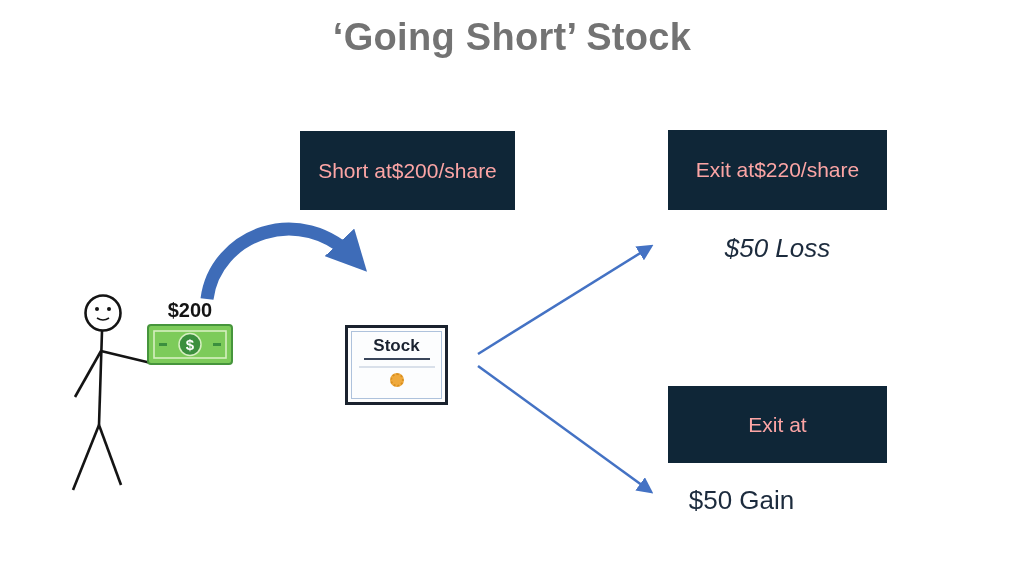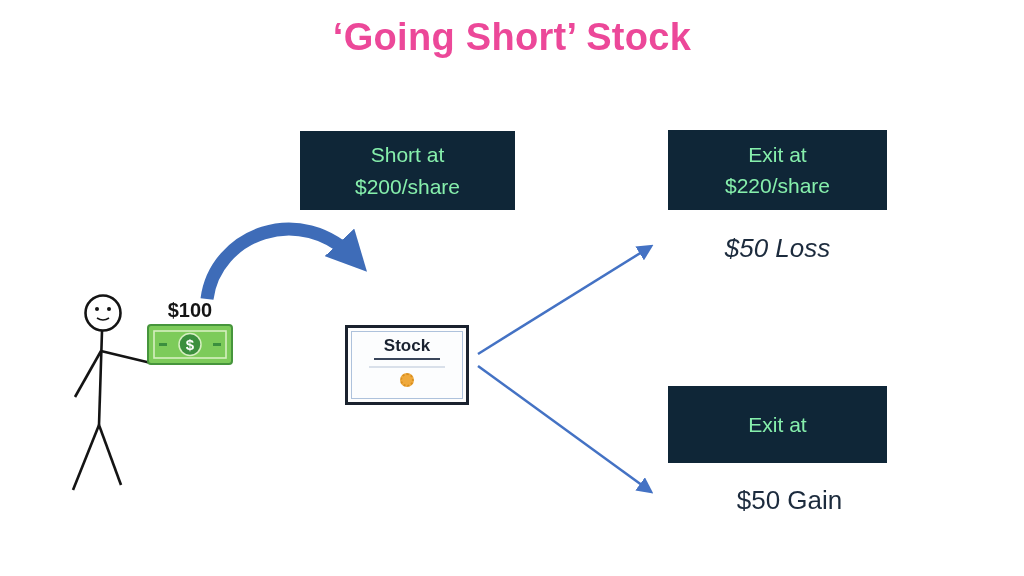--- a/index.html
+++ b/index.html
@@ -12,49 +12,48 @@
   }
   .stage { position: absolute; inset: 0; width: 1024px; height: 576px; }
 
   .title {
     position: absolute;
     top: 16px; left: 0;
     width: 1024px;
     text-align: center;
     font-size: 38px;
     font-weight: bold;
-    color: #ec4899;
+    color: #737373;
     letter-spacing: 0.3px;
   }
 
   .navy-box {
     position: absolute;
     background: #0F2637;
-    color: #86efac;
+    color: #fca5a5;
     display: flex;
-    flex-direction: column;
     align-items: center;
     justify-content: center;
     text-align: center;
     font-size: 21px;
     line-height: 1.5;
   }
   .box-short    { left: 300px; top: 131px; width: 215px; height: 79px; }
   .box-exit-high{ left: 668px; top: 130px; width: 219px; height: 80px; }
   .box-exit-low { left: 668px; top: 386px; width: 219px; height: 77px; }
 
   .outcome {
     position: absolute;
     width: 219px;
     text-align: center;
     font-size: 26px;
     color: #1C2B3D;
   }
   .outcome-loss { left: 668px; top: 233px; font-style: italic; }
-  .outcome-gain { left: 680px; top: 485px; }
+  .outcome-gain { left: 632px; top: 485px; }
 
   .overlay-svg {
     position: absolute;
     left: 0; top: 0;
     width: 1024px; height: 576px;
     pointer-events: none;
   }
 
   .stick-figure-svg {
     position: absolute;
@@ -73,21 +72,21 @@
     width: 88px;
     text-align: center;
     font-size: 20px;
     font-weight: bold;
     color: #141414;
   }
 
   .certificate {
     position: absolute;
     left: 345px; top: 325px;
-    width: 124px; height: 80px;
+    width: 103px; height: 80px;
     background: #FDFDFD;
     border: 3px solid #1A222E;
   }
   .cert-inner {
     position: absolute;
     inset: 3px;
     border: 1px solid #AEC2DC;
     display: flex;
     flex-direction: column;
     align-items: center;
@@ -170,21 +169,21 @@
   </svg>
 
   <svg class="money-svg" viewBox="0 0 90 70">
     <rect x="2" y="27" width="84" height="39" rx="3" fill="#7DCB5A" stroke="#46953C" stroke-width="2"></rect>
     <rect x="8" y="33" width="72" height="27" fill="none" stroke="#D6EFC0" stroke-width="1.6"></rect>
     <line x1="13" y1="46.5" x2="21" y2="46.5" stroke="#3B8F3E" stroke-width="3"></line>
     <line x1="67" y1="46.5" x2="75" y2="46.5" stroke="#3B8F3E" stroke-width="3"></line>
     <circle cx="44" cy="46.5" r="11" fill="#3B8F3E" stroke="#D6EFC0" stroke-width="1.5"></circle>
     <text x="44" y="52" text-anchor="middle" font-size="15" font-weight="bold" fill="#ffffff" font-family="Liberation Sans, sans-serif">$</text>
   </svg>
-  <div class="money-label">$100</div>
+  <div class="money-label">$200</div>
 
   <div class="certificate">
     <div class="cert-inner">
       <div class="cert-title">Stock</div>
       <div class="cert-rule"></div>
       <div class="cert-line l1"></div>
       <div class="cert-seal"></div>
     </div>
   </div>
 

